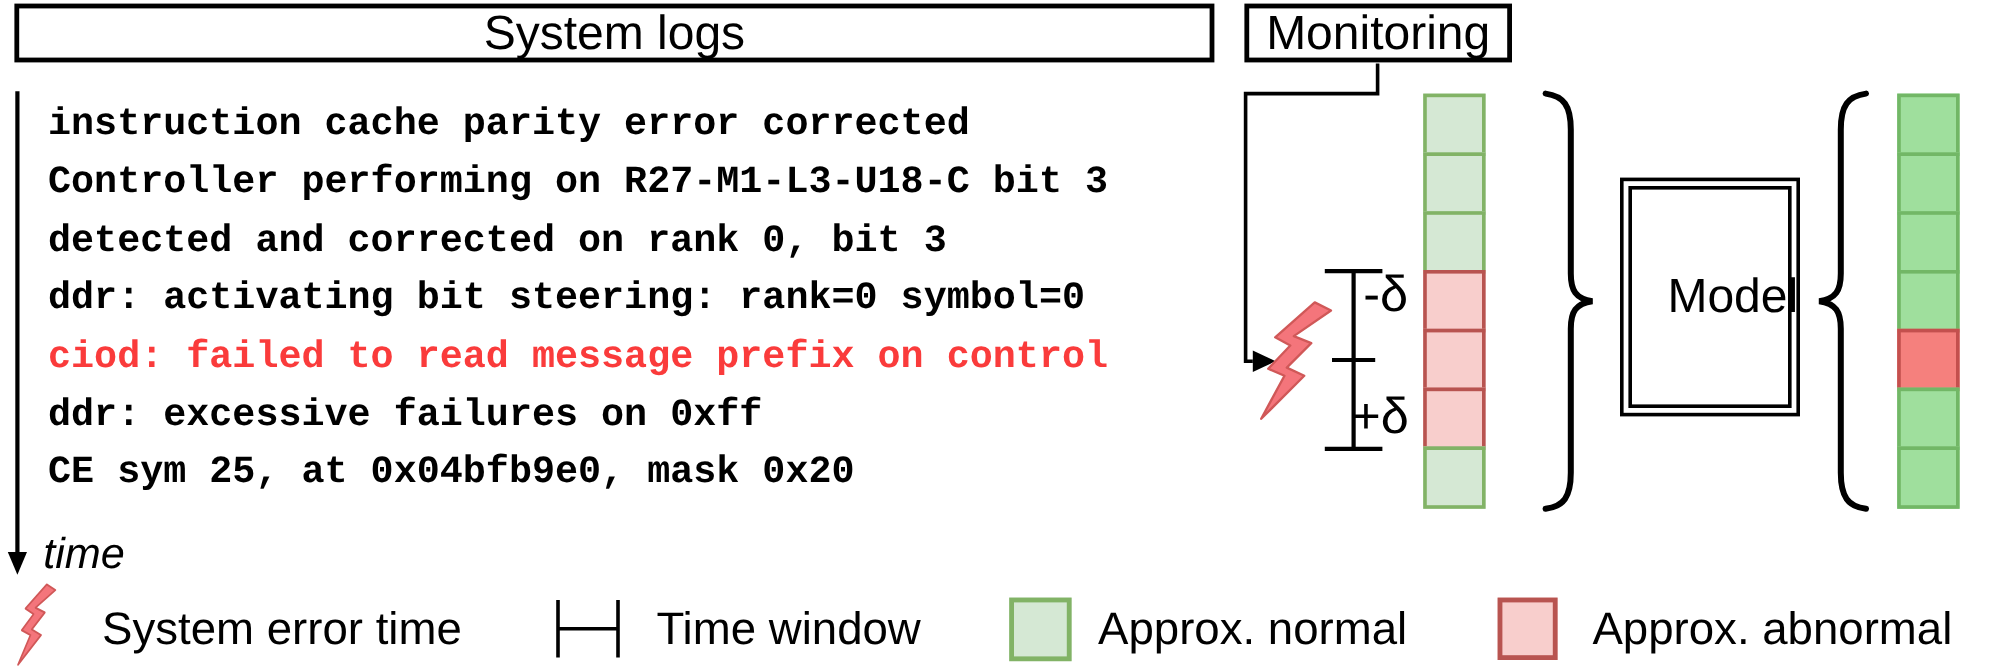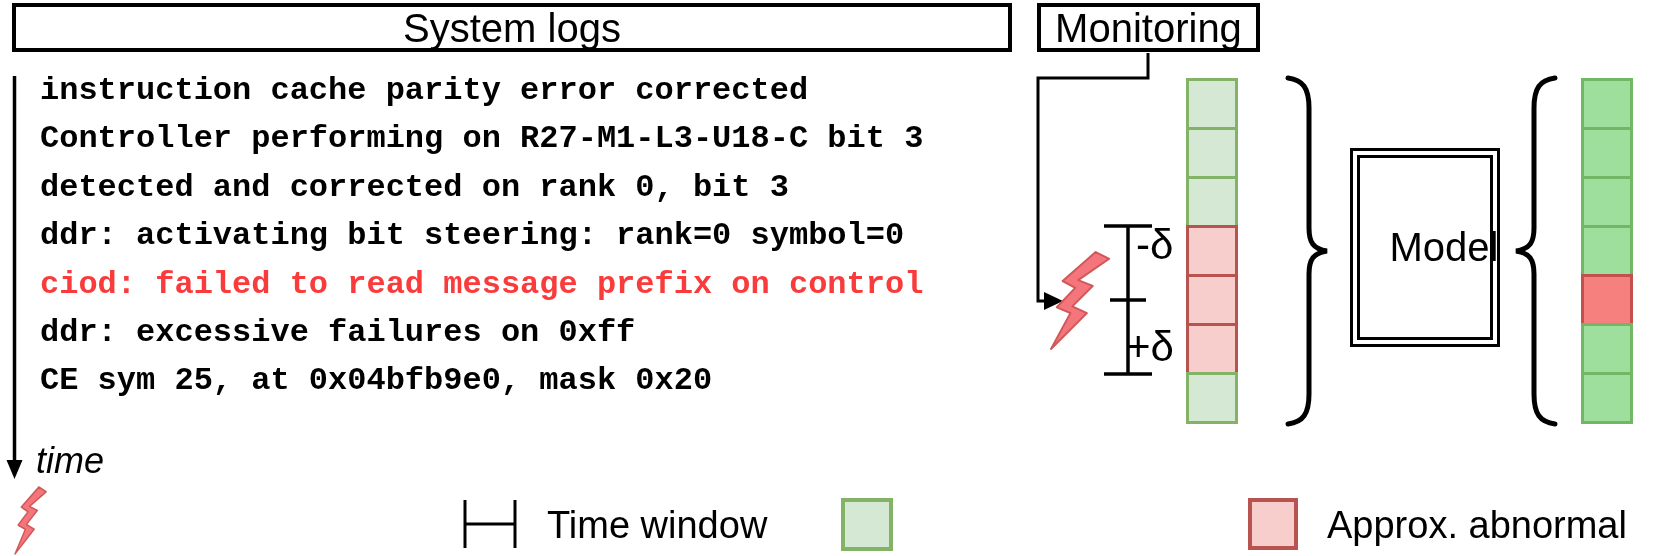--- a/index.html
+++ b/index.html
@@ -11,21 +11,21 @@
   }
   html,body{margin:0;padding:0;background:#ffffff;}
   #canvas{position:relative;width:1661px;height:556px;background:#ffffff;overflow:hidden;
           font-family:"Liberation Sans", sans-serif;color:#000;}
   .title-box{position:absolute;top:3px;height:49px;border:4px solid #000;box-sizing:border-box;
              display:flex;align-items:center;justify-content:center;
              font-size:40px;line-height:1;background:#fff;}
   #box-syslogs{left:12px;width:1000px;}
   #box-monitoring{left:1037px;width:223px;}
   #box-prediction{left:1285px;width:372px;}
-  #log-lines{position:absolute;left:40px;top:67px;width:930px;
+  #log-lines{position:absolute;left:40px;top:80px;width:930px;
              font-family:"Liberation Mono","DejaVu Sans Mono",monospace;
              font-weight:bold;font-size:32px;line-height:48.4px;white-space:pre;}
   .log-line{height:48.4px;}
   .log-line.error{color:var(--error-text);}
   #time-label{position:absolute;left:36px;top:440px;font-style:italic;font-size:36px;font-weight:500;}
   .delta{position:absolute;font-size:42px;line-height:1;}
   #delta-minus{left:1136px;top:224px;}
   #delta-plus{left:1126px;top:326px;}
   .cell-col{position:absolute;top:78px;width:52px;}
   #mon-col{left:1186px;}
@@ -130,18 +130,20 @@
   <div class="cell-col" id="pred-col">
       <div class="cell pred-n"></div>
       <div class="cell pred-n"></div>
       <div class="cell pred-n"></div>
       <div class="cell pred-n"></div>
       <div class="cell pred-ab"></div>
       <div class="cell pred-n"></div>
       <div class="cell pred-n"></div>
     </div>
 
+  <div class="legend-text" id="legend-error-text">System error time</div>
   <div class="legend-text" id="legend-window-text">Time window</div>
   <div class="swatch" id="swatch-normal"></div>
+  <div class="legend-text" id="legend-normal-text">Approx. normal</div>
   <div class="swatch" id="swatch-abnormal"></div>
   <div class="legend-text" id="legend-abnormal-text">Approx. abnormal</div>
 
 </div>
 
 </body></html>

